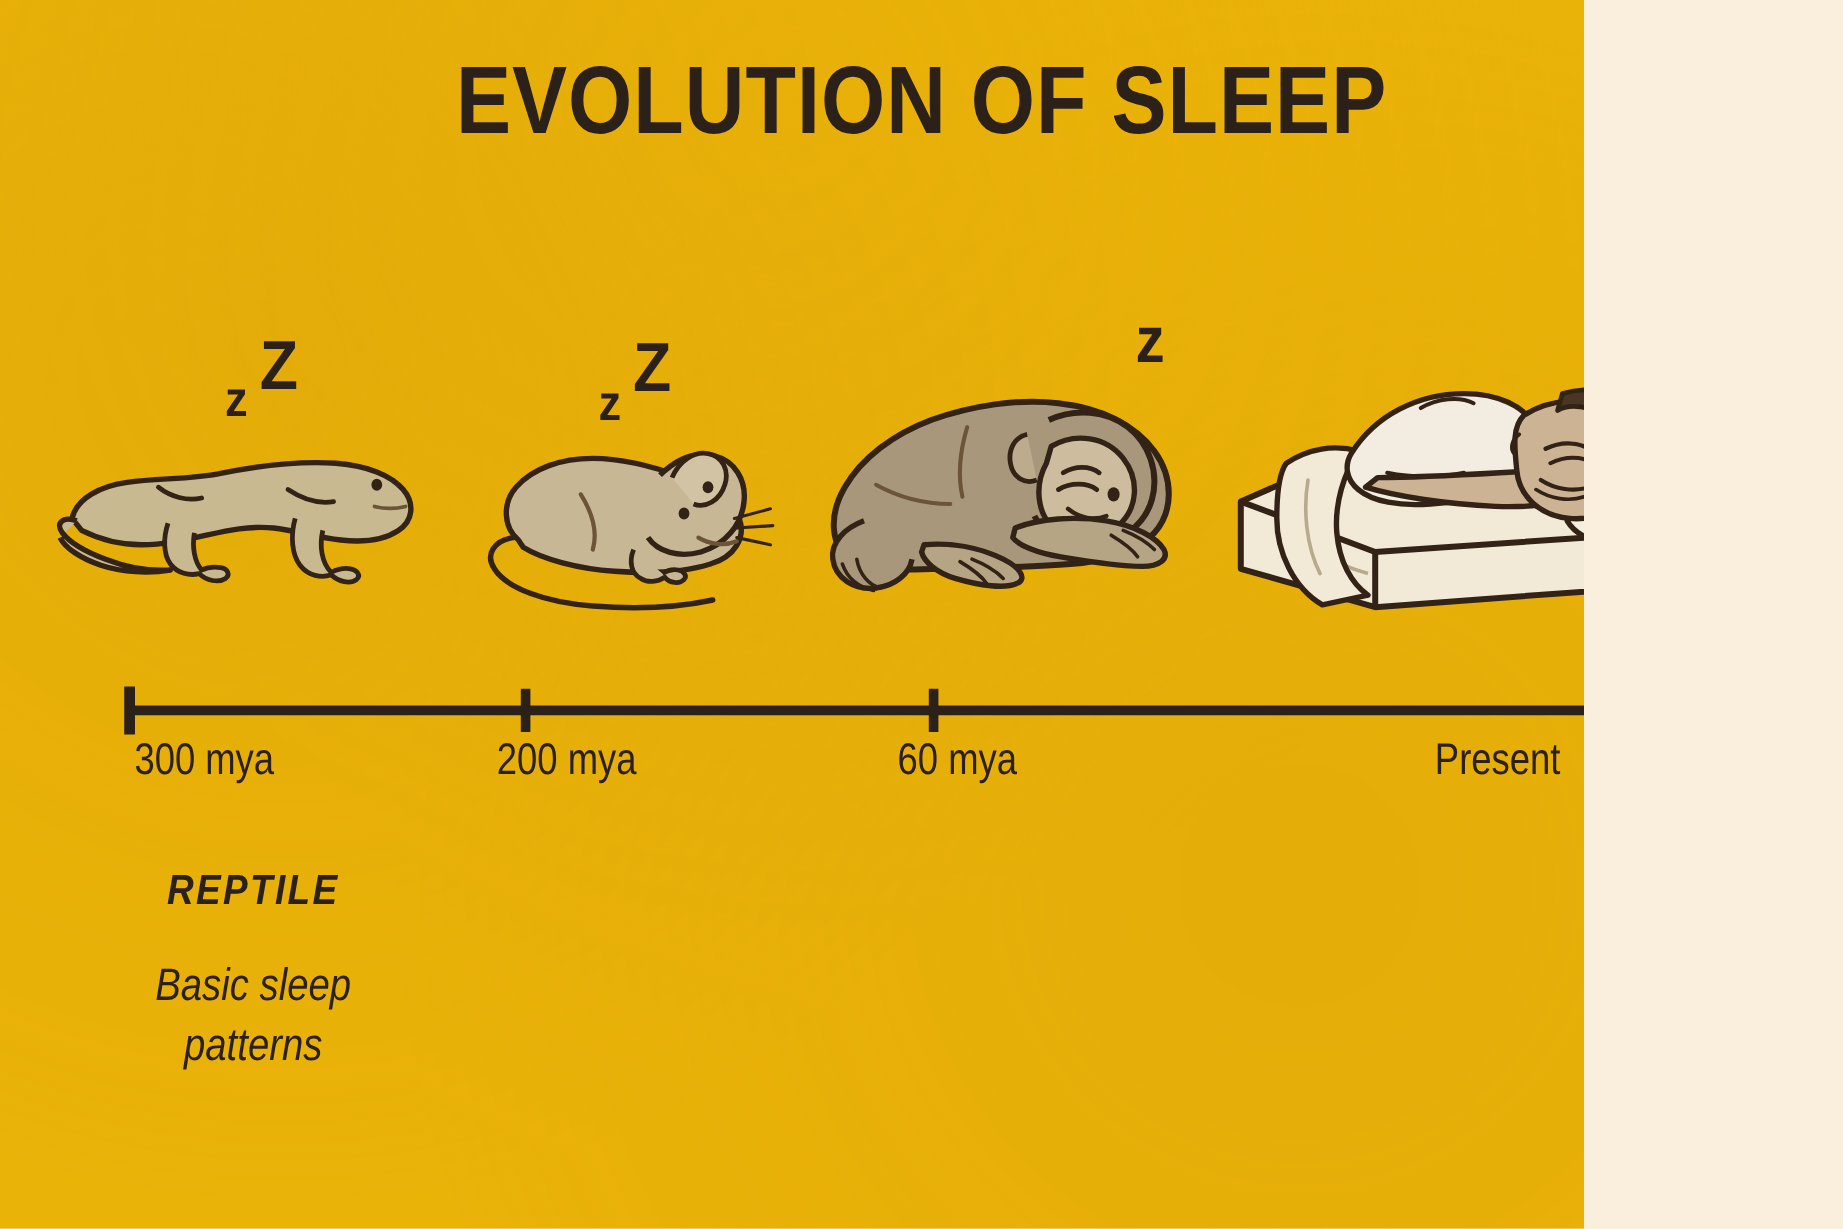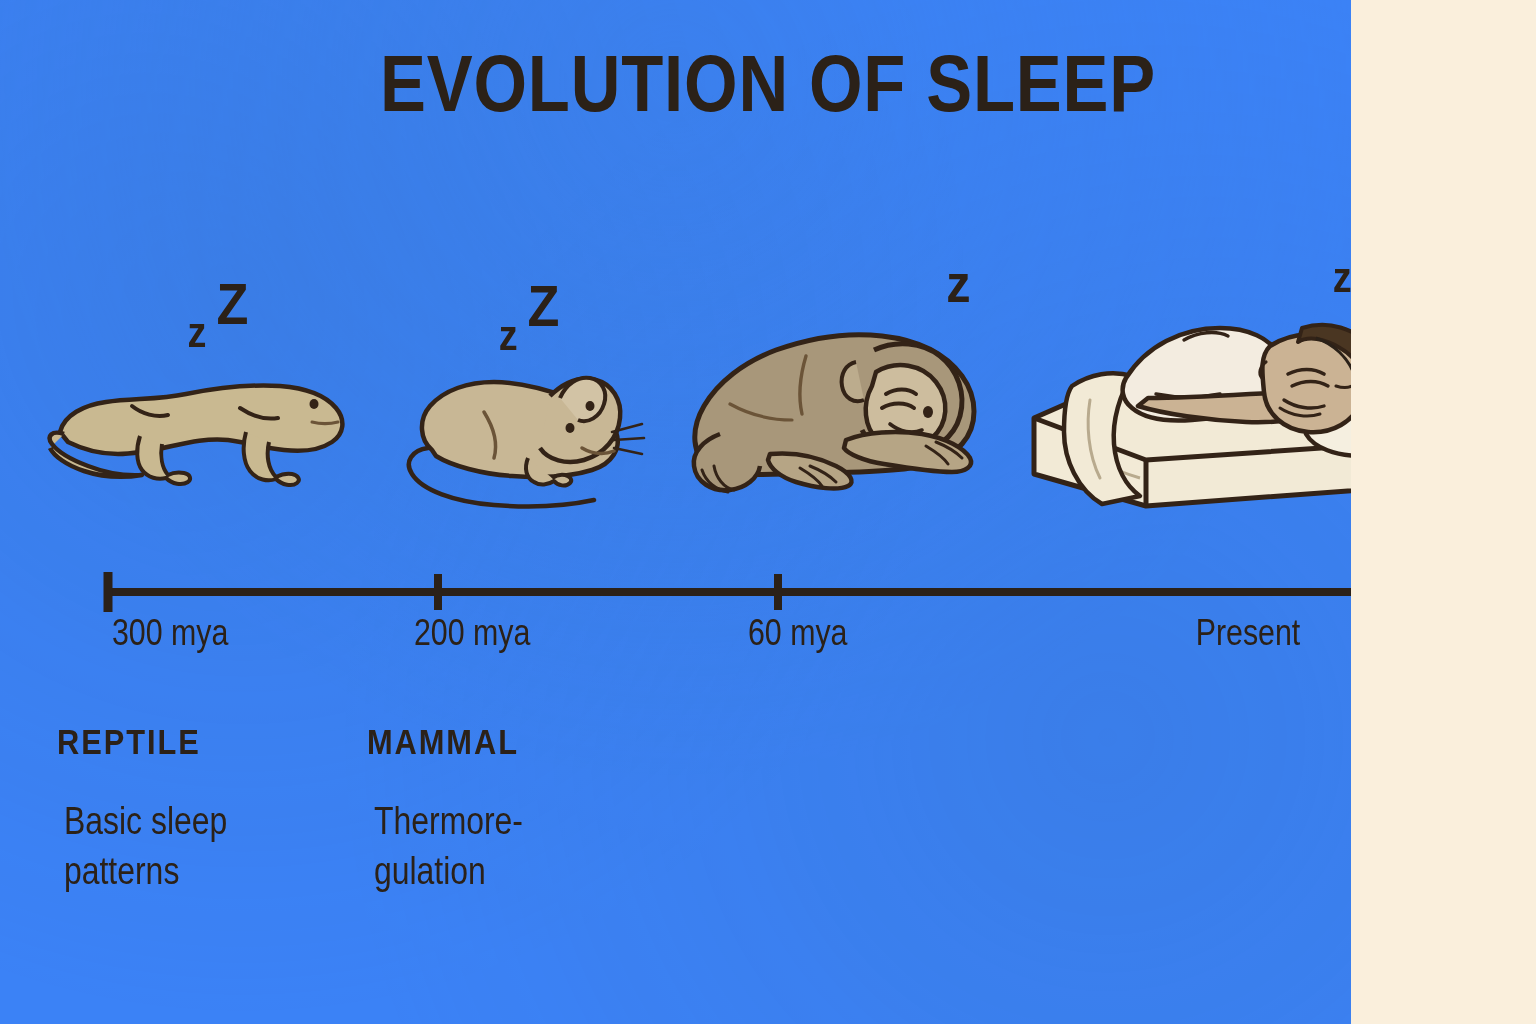--- a/index.html
+++ b/index.html
@@ -5,25 +5,24 @@
 <style>
   html, body {
     margin: 0;
     padding: 0;
     background: #faefdc;
   }
   .poster {
     position: relative;
     width: 1320px;
     height: 1024px;
-    background: #3b82f6;
+    background: #eab308;
     overflow: hidden;
     font-family: "Liberation Sans", "DejaVu Sans", sans-serif;
     color: #2b2118;
-    padding-left: 31px;
   }
   
   .paper-grain {
     position: absolute;
     inset: 0;
     pointer-events: none;
     background:
       radial-gradient(circle at 18% 28%, rgba(214,192,158,0.18), rgba(214,192,158,0) 55%),
       radial-gradient(circle at 82% 72%, rgba(214,192,158,0.16), rgba(214,192,158,0) 58%),
       radial-gradient(circle at 50% 8%, rgba(255,252,244,0.5), rgba(255,252,244,0) 60%);
@@ -70,21 +69,22 @@
     color: #2b2118;
     transform: scaleX(0.82);
     transform-origin: 0% 50%;
     white-space: nowrap;
   }
   .date-label.centered { transform-origin: 50% 50%; }
 
   .col {
     position: absolute;
     top: 722px;
-    text-align: left;
+    text-align: center;
+    font-style: italic;
   }
   .col-head {
     font-size: 35px;
     font-weight: 700;
     letter-spacing: 2.2px;
     color: #2b2118;
     transform: scaleX(0.88);
     white-space: nowrap;
   }
   .col-body {
@@ -270,23 +270,16 @@
   <div class="date-label centered" style="left:1148px; width:200px; text-align:center;">Present</div>
 
   <div class="col col-1">
     <div class="col-head">REPTILE</div>
     <div class="col-body">
       <div>Basic sleep</div>
       <div>patterns</div>
     </div>
   </div>
 
-  <div class="col col-2">
-    <div class="col-head">MAMMAL</div>
-    <div class="col-body">
-      <div>Thermore-</div>
-      <div>gulation</div>
-    </div>
-  </div>
 
 
 
 </div>
 
 </body></html>

